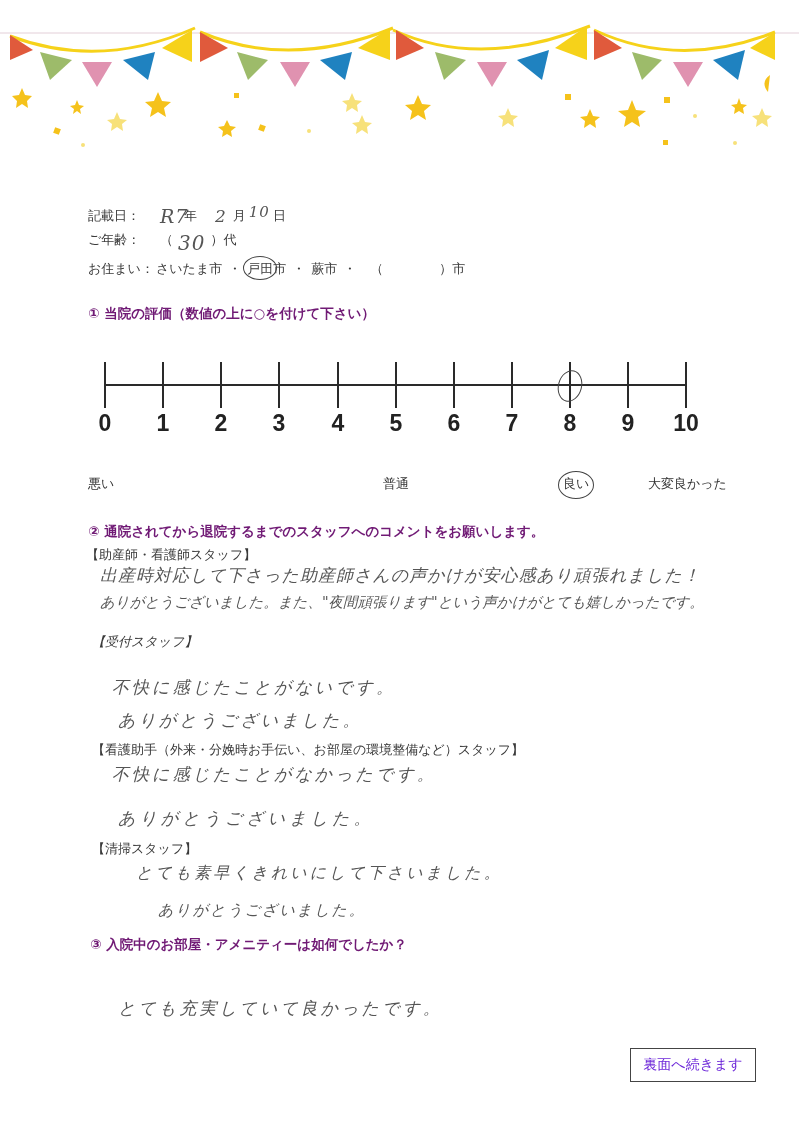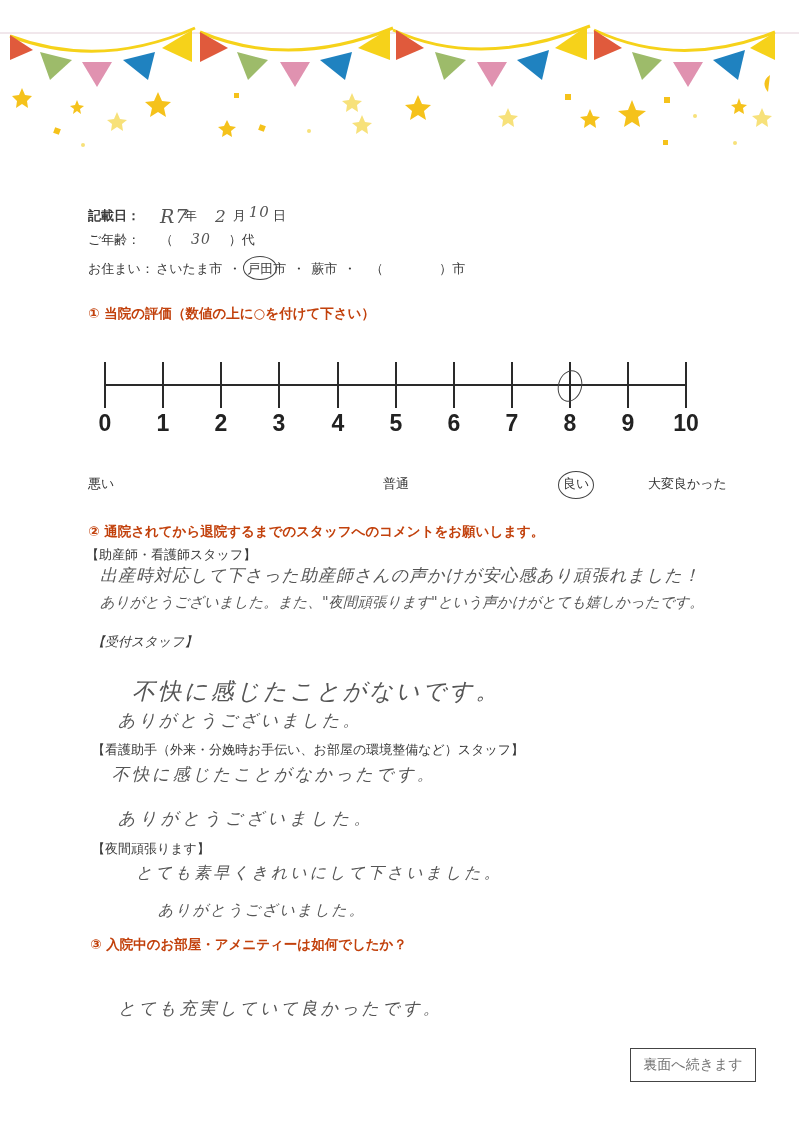--- a/index.html
+++ b/index.html
@@ -1,25 +1,25 @@
 <!DOCTYPE html>
 <html><head>
 <meta charset="utf-8">
 <style>
   html,body{margin:0;padding:0;background:#fff;}
   body{width:799px;height:1130px;position:relative;overflow:hidden;font-family:"DejaVu Sans","Liberation Sans",sans-serif;color:#333;}
   .abs{position:absolute;}
   .printed{font-size:13px;color:#3a3a3a;}
   .hand{font-family:"DejaVu Serif","Liberation Serif",serif;color:#555;font-style:italic;letter-spacing:1px;}
-  .q{font-size:13.5px;font-weight:bold;color:#c2410c;}
+  .q{font-size:13.5px;font-weight:bold;color:#701a75;}
   .label{font-size:13px;color:#333;}
   .tick{position:absolute;width:2px;background:#2a2a2a;}
   .num{position:absolute;font-size:23px;font-weight:bold;color:#222;font-family:"Liberation Sans",sans-serif;transform:translateX(-50%);}
   .circle{position:absolute;border:1.3px solid #444;border-radius:50%;}
-  .box{position:absolute;border:1.5px solid #444;font-size:14px;color:#737373;display:flex;align-items:center;justify-content:center;}
+  .box{position:absolute;border:1.5px solid #444;font-size:14px;color:#6d28d9;display:flex;align-items:center;justify-content:center;}
 </style>
 </head>
 <body>
 
 <div class="abs" style="left:0;top:0;width:799px;height:160px;">
   <svg width="799" height="160" viewBox="0 0 799 160">
     <line x1="0" y1="33" x2="799" y2="33" stroke="#e3cfd8" stroke-width="1"></line>
 
     <path d="M10 36 Q100 70 195 28" stroke="#f6d21a" stroke-width="3" fill="none"></path>
     <path d="M200 32 Q290 70 393 28" stroke="#f6d21a" stroke-width="3" fill="none"></path>
@@ -75,33 +75,33 @@
       <polygon points="762,108 765,115 772,116 767,120 768,127 762,123 756,127 757,120 752,116 759,115"></polygon>
       <circle cx="83" cy="145" r="2"></circle>
       <circle cx="309" cy="131" r="2"></circle>
       <circle cx="695" cy="116" r="2"></circle>
       <circle cx="735" cy="143" r="2"></circle>
     </g>
   </svg>
 </div>
 
 <div class="abs printed" style="left:88px;top:205px;height:22px;display:flex;align-items:center;">
-  <span style="width:72px;font-weight:bold;">記載日：</span>
+  <span style="width:72px;">記載日：</span>
   <span class="hand" style="font-size:19px;width:24px;">R7</span>
   <span style="margin-right:18px;">年</span>
   <span class="hand" style="font-size:17px;margin-right:6px;">2</span>
   <span>月</span>
   <span class="hand" style="font-size:15px;margin:0 3px;position:relative;top:-4px;">10</span>
   <span>日</span>
 </div>
 
 <div class="abs printed" style="left:88px;top:231px;height:22px;display:flex;align-items:flex-start;">
   <span style="width:72px;">ご年齢：</span>
   <span>（</span>
-  <span class="hand" style="font-size:14px;margin:0 18px;">30</span>
+  <span class="hand" style="font-size:20px;margin:0 5px;">30</span>
   <span>）代</span>
 </div>
 
 <div class="abs printed" style="left:88px;top:256px;height:22px;display:flex;align-items:flex-end;">
   <span style="width:68px;">お住まい：</span>
   <span>さいたま市</span>
   <span style="margin:0 6px;">・</span>
   <span style="position:relative;">
     <span>戸田市</span>
     <span class="circle" style="left:-4px;top:-4px;width:32px;height:22px;border-radius:50%;"></span>
@@ -152,28 +152,28 @@
 </div>
 <div class="abs label" style="left:648px;top:475px;">大変良かった</div>
 
 <div class="abs q" style="left:88px;top:523px;">②  通院されてから退院するまでのスタッフへのコメントをお願いします。</div>
 
 <div class="abs printed" style="left:86px;top:546px;">【助産師・看護師スタッフ】</div>
 <div class="abs hand" style="left:100px;top:564px;font-size:17px;">出産時対応して下さった助産師さんの声かけが安心感あり頑張れました！</div>
 <div class="abs hand" style="left:100px;top:593px;font-size:14.5px;letter-spacing:0;">ありがとうございました。また、"夜間頑張ります"という声かけがとても嬉しかったです。</div>
 
 <div class="abs printed" style="left:92px;top:633px;font-style:italic;">【受付スタッフ】</div>
-<div class="abs hand" style="left:112px;top:676px;font-size:23px;letter-spacing:3px;margin-left:20px;">不快に感じたことがないです。</div>
+<div class="abs hand" style="left:112px;top:676px;font-size:17px;letter-spacing:3px;">不快に感じたことがないです。</div>
 <div class="abs hand" style="left:118px;top:709px;font-size:17px;letter-spacing:3px;">ありがとうございました。</div>
 
 <div class="abs printed" style="left:92px;top:741px;">【看護助手（外来・分娩時お手伝い、お部屋の環境整備など）スタッフ】</div>
 <div class="abs hand" style="left:112px;top:763px;font-size:17px;letter-spacing:3px;">不快に感じたことがなかったです。</div>
 <div class="abs hand" style="left:118px;top:807px;font-size:17px;letter-spacing:4px;">ありがとうございました。</div>
 
-<div class="abs printed" style="left:92px;top:840px;">【夜間頑張ります】</div>
+<div class="abs printed" style="left:92px;top:840px;">【清掃スタッフ】</div>
 <div class="abs hand" style="left:136px;top:863px;font-size:16px;letter-spacing:3px;">とても素早くきれいにして下さいました。</div>
 <div class="abs hand" style="left:158px;top:901px;font-size:15px;letter-spacing:2px;">ありがとうございました。</div>
 
 <div class="abs q" style="left:90px;top:936px;">③  入院中のお部屋・アメニティーは如何でしたか？</div>
 <div class="abs hand" style="left:118px;top:973px;font-size:17px;letter-spacing:3px;margin-top:24px;">とても充実していて良かったです。</div>
 
 <div class="box" style="left:630px;top:1048px;width:124px;height:32px;">
   <span>裏面へ続きます</span>
 </div>
 

